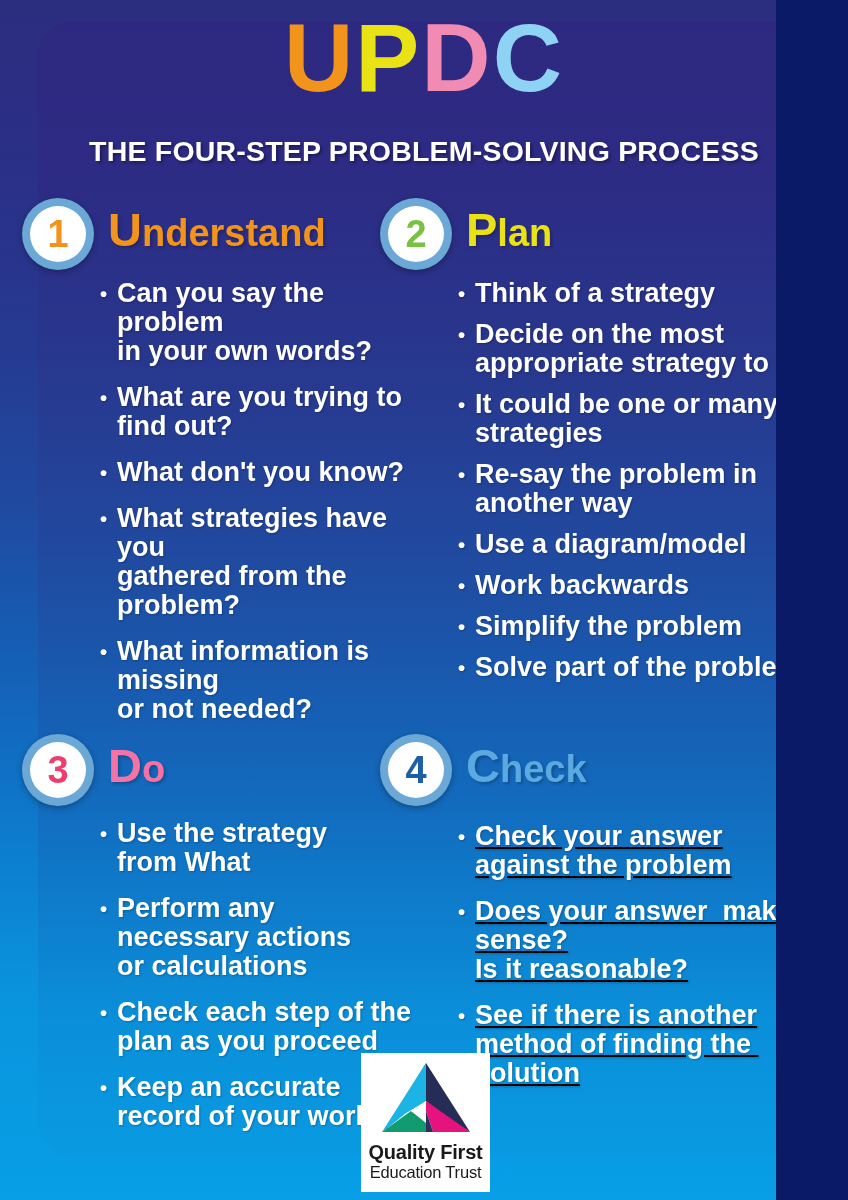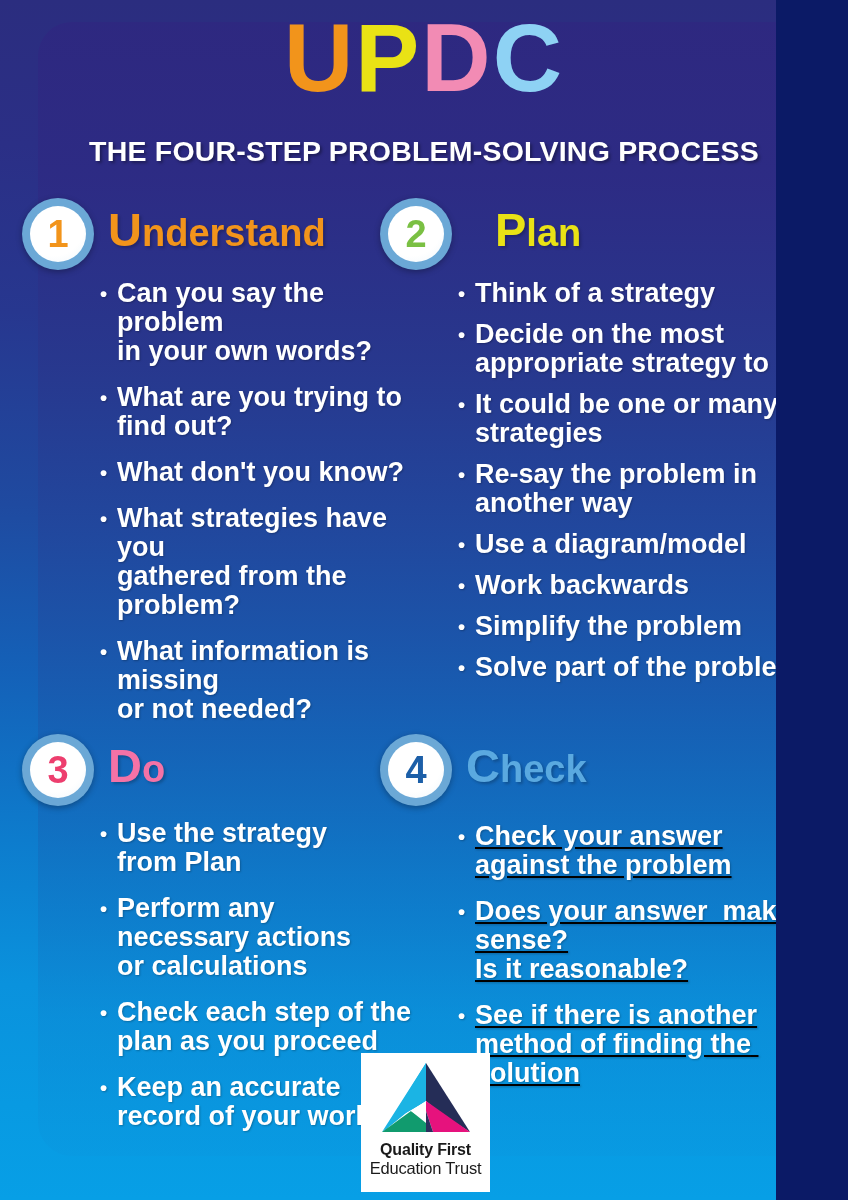--- a/index.html
+++ b/index.html
@@ -194,21 +194,21 @@
     display: block;
   }
   .logo-line {
     color: #1a1a1a;
     text-align: center;
     line-height: 1.12;
     white-space: nowrap;
   }
   #logo-line1 {
     font-weight: bold;
-    font-size: 16px;
+    font-size: 20px;
     margin-top: 6px;
     letter-spacing: -0.2px;
   }
   #logo-line2 {
     font-weight: normal;
     font-size: 16.5px;
     letter-spacing: -0.2px;
   }
 </style>
 </head>
@@ -242,21 +242,21 @@
       <li>What information is missing
 or not needed?</li>
     </ul>
   </div>
 
   <div class="step" id="step-2">
     <div class="step-head">
       <div class="circle">
         <span class="circle-num" style="color: rgb(122, 192, 67);">2</span>
       </div>
-      <div class="step-title" style="color: rgb(233, 226, 21); margin-left: 29px;"><span class="cap">P</span><span>lan</span></div>
+      <div class="step-title" style="color: rgb(233, 226, 21);"><span class="cap">P</span><span>lan</span></div>
     </div>
     <ul class="bullets">
       <li>Think of a strategy</li>
       <li>Decide on the most
 appropriate strategy to use</li>
       <li>It could be one or many strategies</li>
       <li>Re-say the problem in another way</li>
       <li>Use a diagram/model</li>
       <li>Work backwards</li>
       <li>Simplify the problem</li>
@@ -266,21 +266,21 @@
 
   <div class="step" id="step-3">
     <div class="step-head">
       <div class="circle">
         <span class="circle-num" style="color: rgb(237, 62, 110);">3</span>
       </div>
       <div class="step-title" style="color: rgb(244, 114, 166);"><span class="cap">D</span><span>o</span></div>
     </div>
     <ul class="bullets">
       <li>Use the strategy
-from Plan</li>
+from What</li>
       <li>Perform any
 necessary actions
 or calculations</li>
       <li>Check each step of the
 plan as you proceed</li>
       <li>Keep an accurate
 record of your work</li>
     </ul>
   </div>
 

